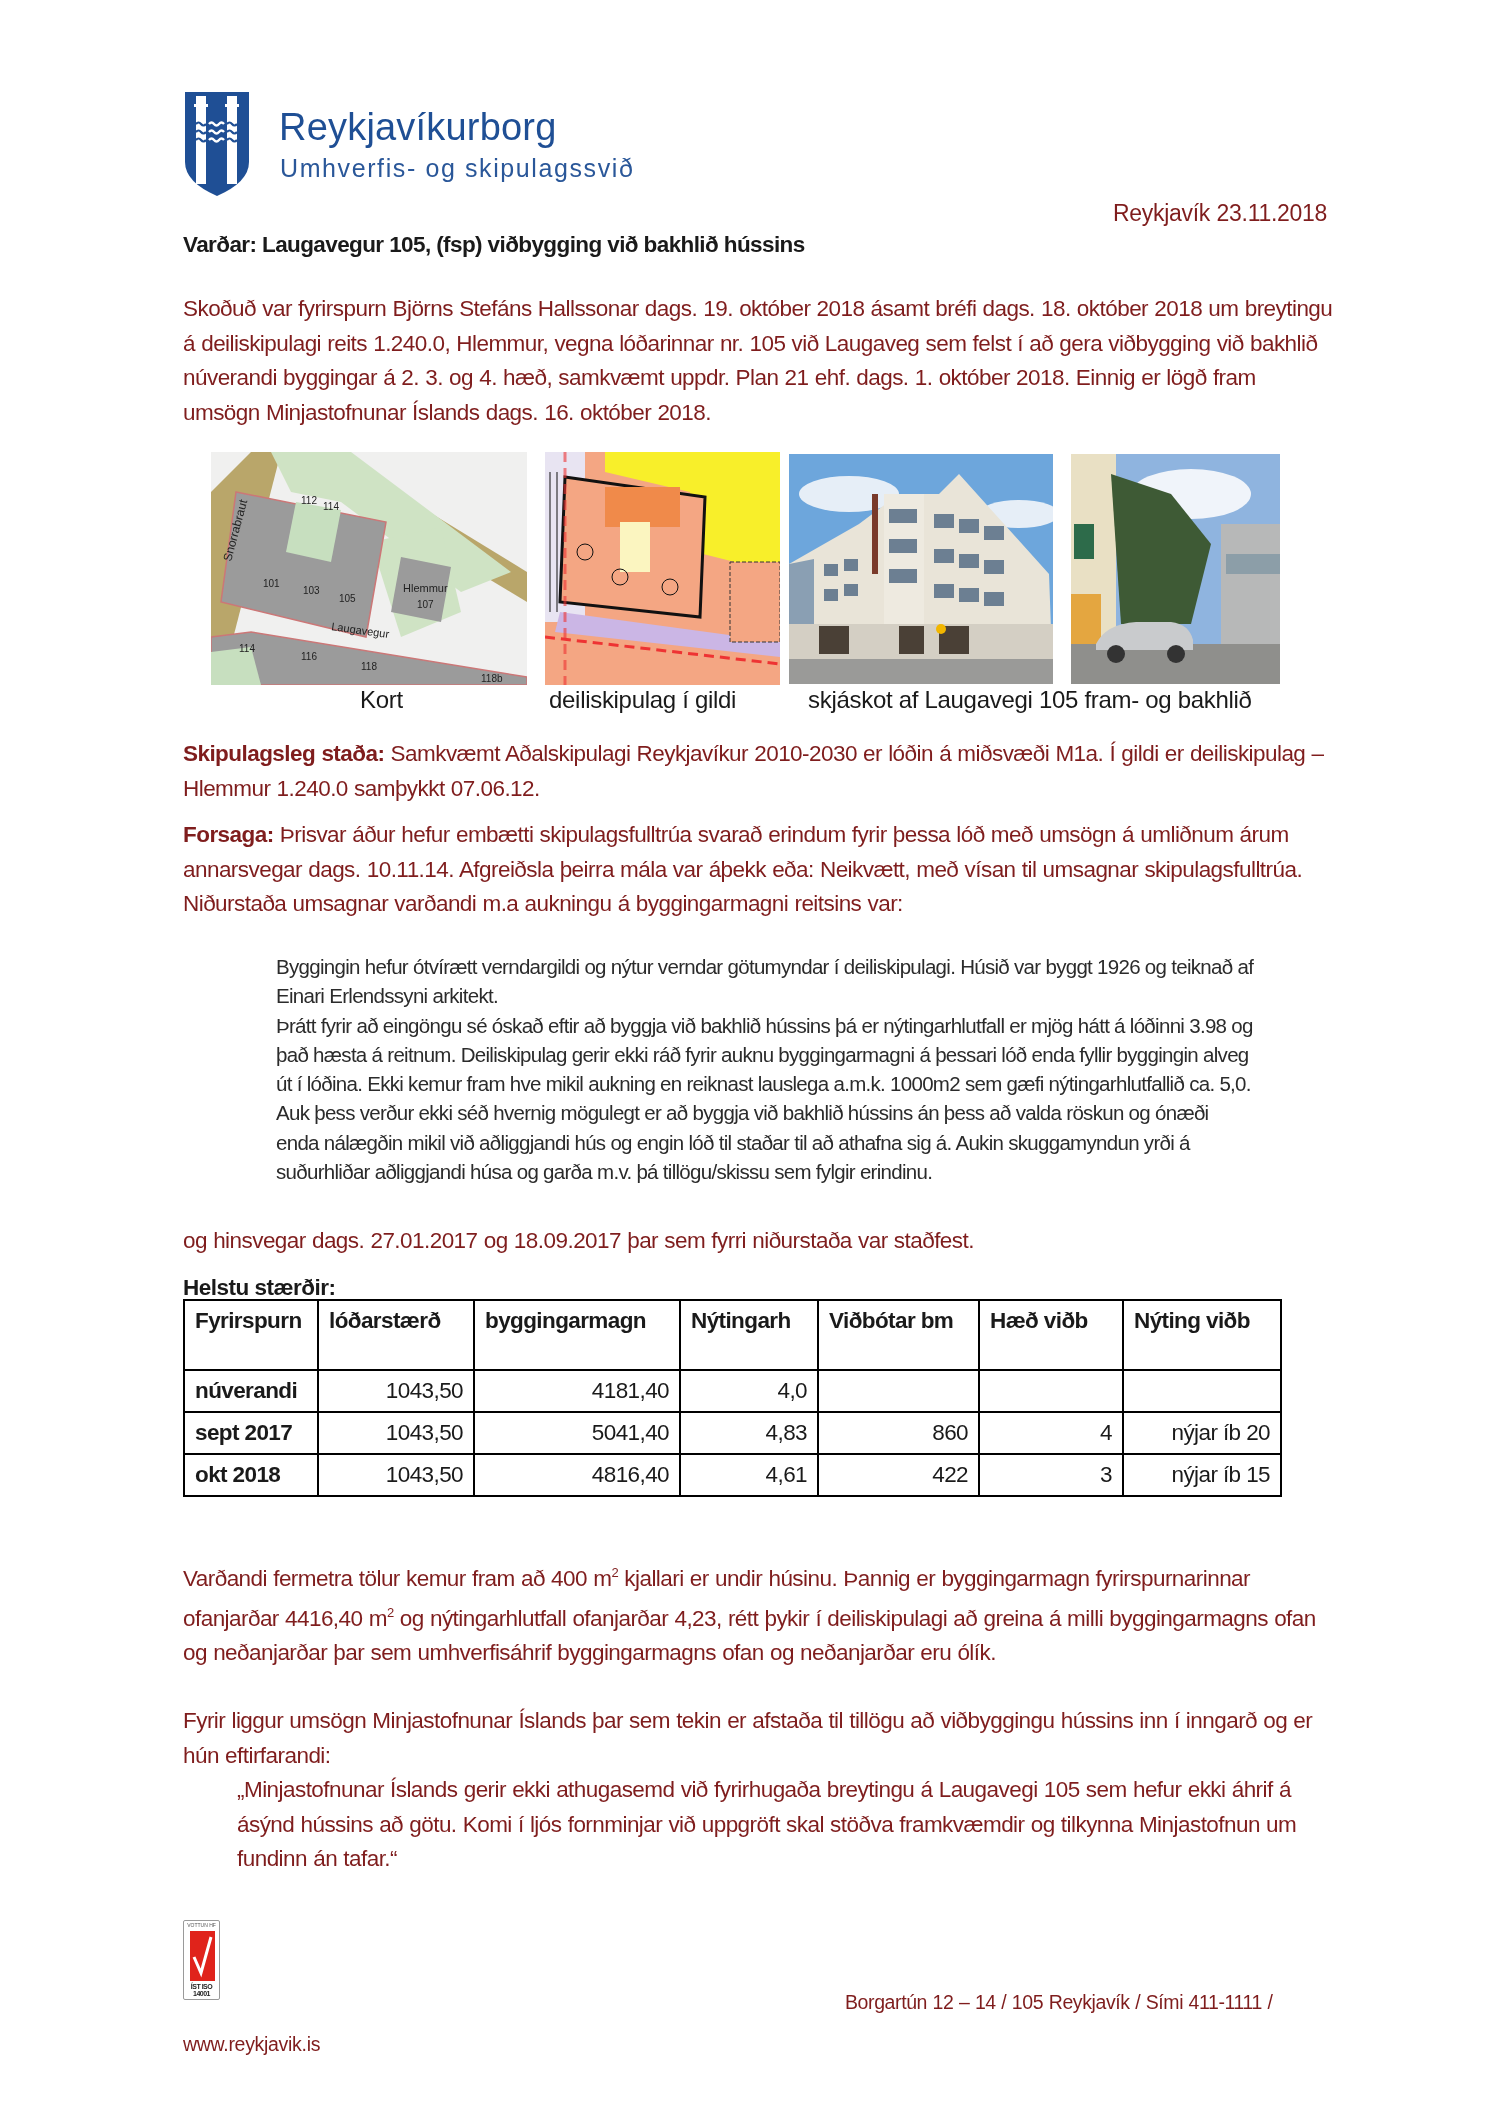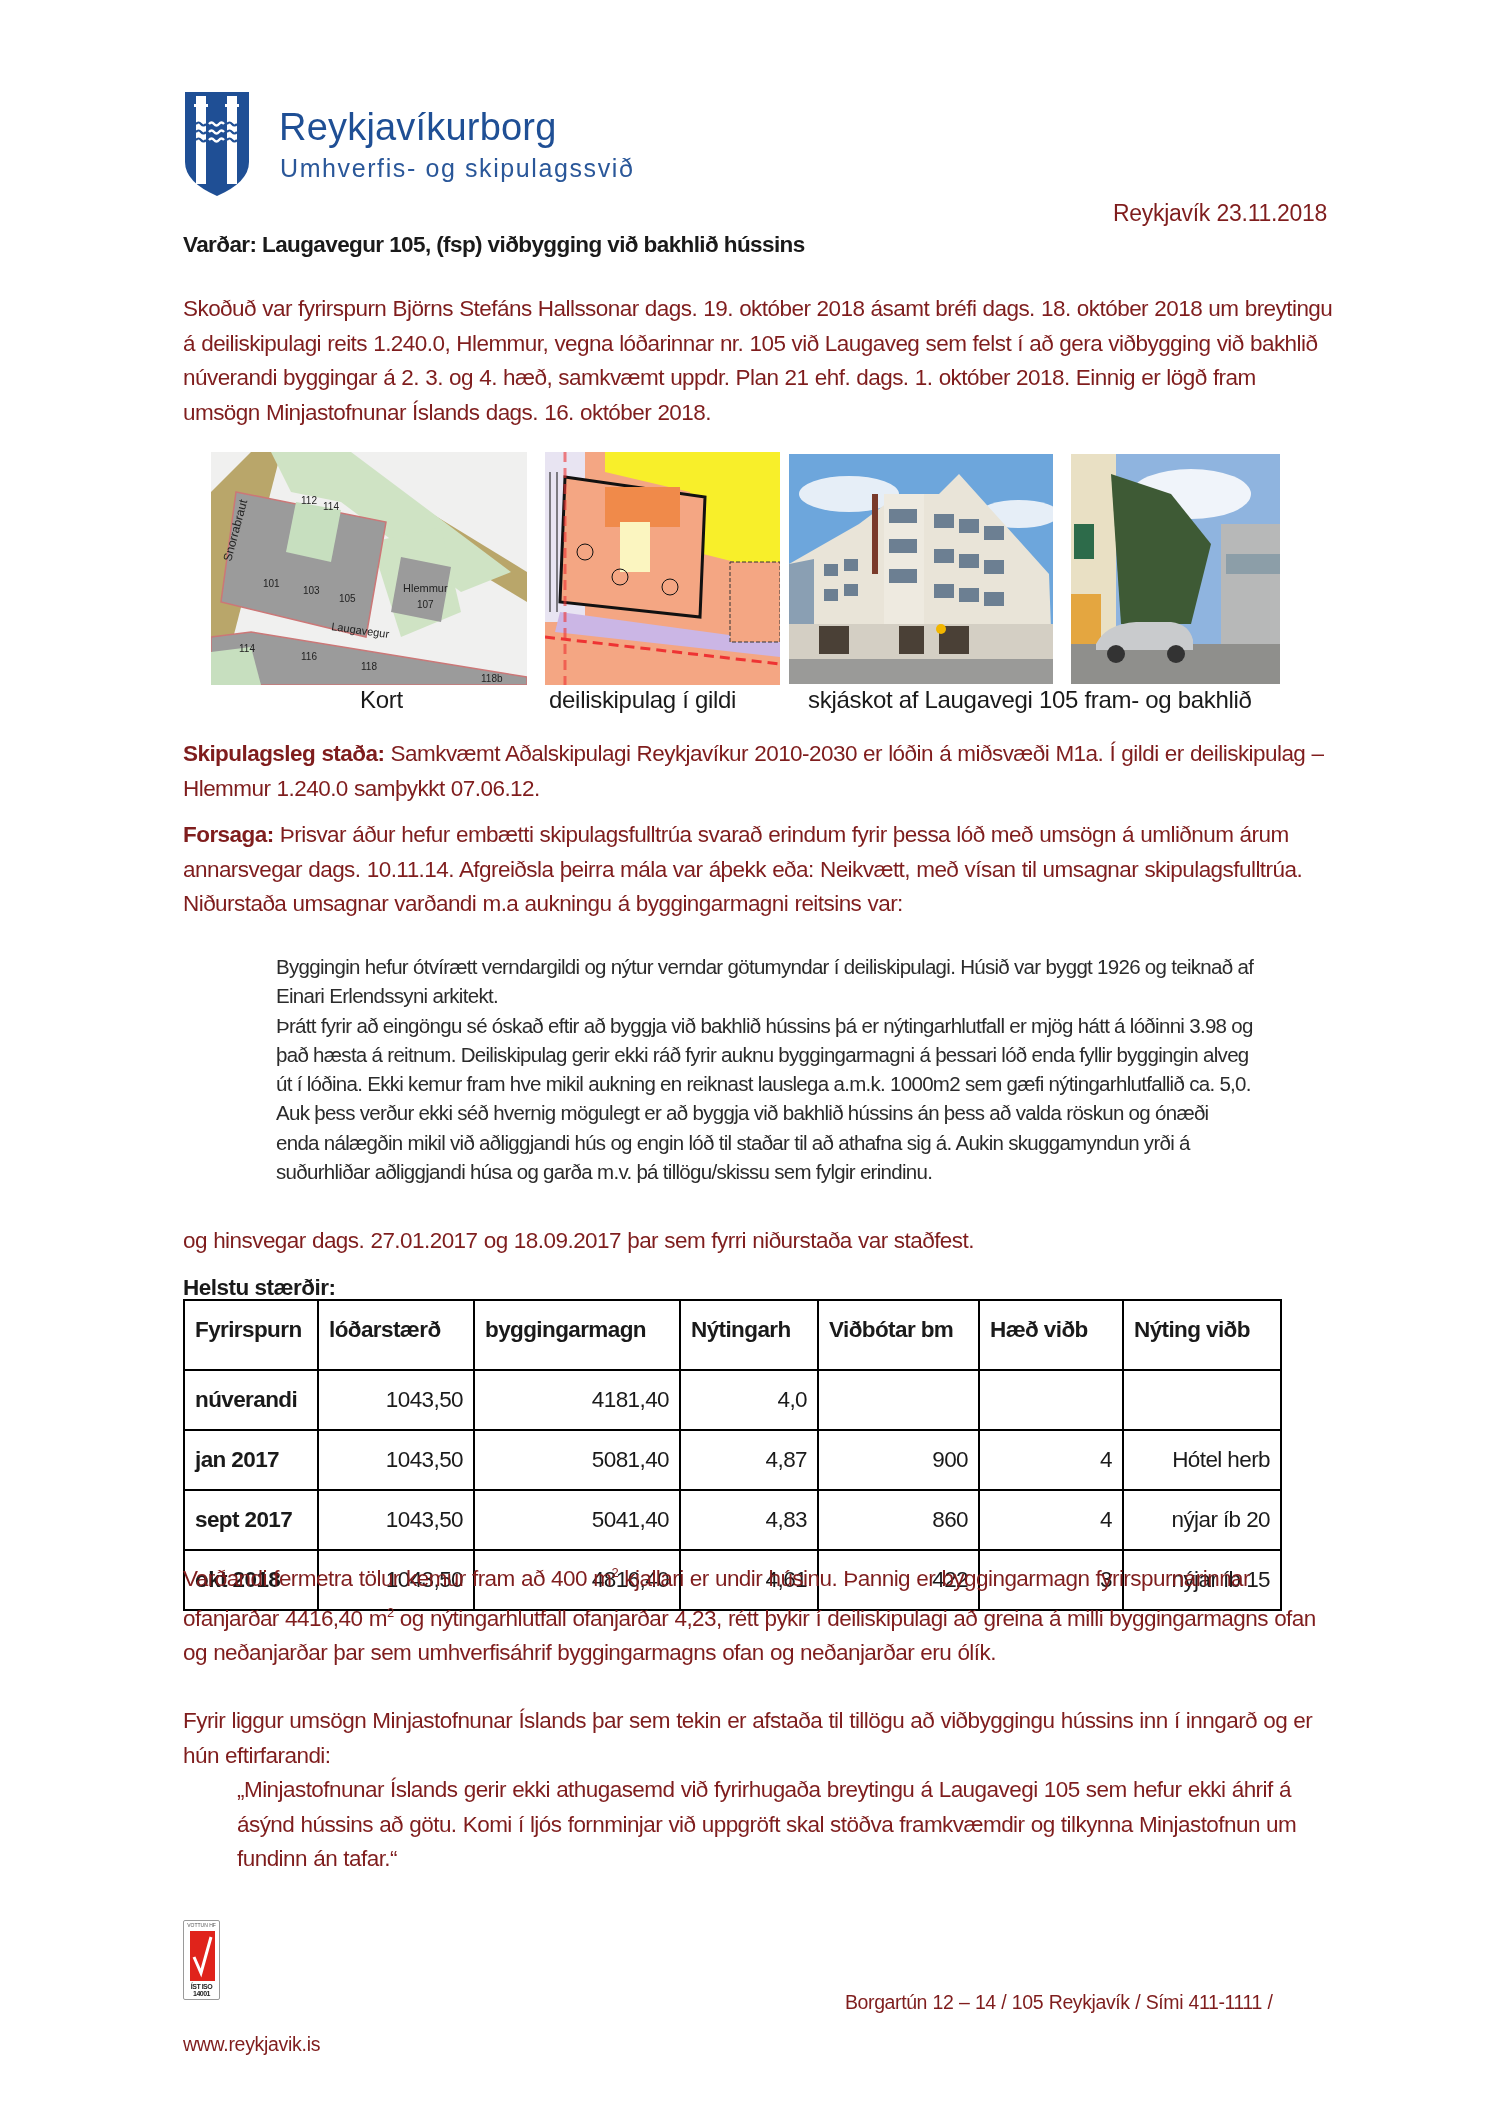--- a/index.html
+++ b/index.html
@@ -24,21 +24,21 @@
     .pic svg { width: 100%; height: 100%; display: block; }
     .cap { position: absolute; top: 234px; font-size: 24px; letter-spacing: -0.3px; white-space: nowrap; }
 
     .section { position: absolute; left: 183px; width: 1150px; }
     .label-bold { font-weight: bold; }
 
     .quote-block { position: absolute; left: 276px; top: 952px; width: 980px; font-family: "Liberation Sans", sans-serif; font-size: 20.5px; line-height: 29.3px; color: #2b2b2b; letter-spacing: -0.7px; }
 
     .tbl-title { position: absolute; left: 183px; top: 1275px; font-weight: bold; font-size: 22.5px; letter-spacing: -0.5px; }
     table.stats { position: absolute; left: 183px; top: 1299px; border-collapse: collapse; font-size: 22.5px; letter-spacing: -0.6px; }
-    table.stats td, table.stats th { border: 2px solid #000; padding: 12px 10px; height: 35px; vertical-align: top; line-height: 34px; }
+    table.stats td, table.stats th { border: 2px solid #000; padding: 3px 10px; height: 35px; vertical-align: top; line-height: 34px; }
     table.stats th { font-weight: bold; text-align: left; height: 70px; }
     table.stats td.row-head { font-weight: bold; text-align: left; }
     table.stats td.num { text-align: right; }
 
     .quote2 { position: absolute; left: 218px; top: 1773px; width: 1100px; margin-left: 19px; }
 
     
     .iso { position: absolute; left: 183px; top: 1920px; width: 37px; height: 80px; border: 1px solid #9a9a9a; border-radius: 2px; background: #fff; }
     .iso-top { position: absolute; top: 1px; left: 0; width: 100%; text-align: center; font-size: 5px; color: #555; }
     .iso-mark { position: absolute; left: 6px; top: 10px; width: 25px; height: 50px; background: #e0231b; }
@@ -223,29 +223,20 @@
       <tr>
         <td class="row-head">núverandi</td>
         <td class="num">1043,50</td>
         <td class="num">4181,40</td>
         <td class="num">4,0</td>
         <td class="num"></td>
         <td class="num"></td>
         <td style="text-align: right;"></td>
       </tr>
       <tr>
-        <td class="row-head">jan 2017</td>
-        <td class="num">1043,50</td>
-        <td class="num">5081,40</td>
-        <td class="num">4,87</td>
-        <td class="num">900</td>
-        <td class="num">4</td>
-        <td style="text-align: right;">Hótel herb</td>
-      </tr>
-      <tr>
         <td class="row-head">sept 2017</td>
         <td class="num">1043,50</td>
         <td class="num">5041,40</td>
         <td class="num">4,83</td>
         <td class="num">860</td>
         <td class="num">4</td>
         <td style="text-align: right;">nýjar íb 20</td>
       </tr>
       <tr>
         <td class="row-head">okt 2018</td>

